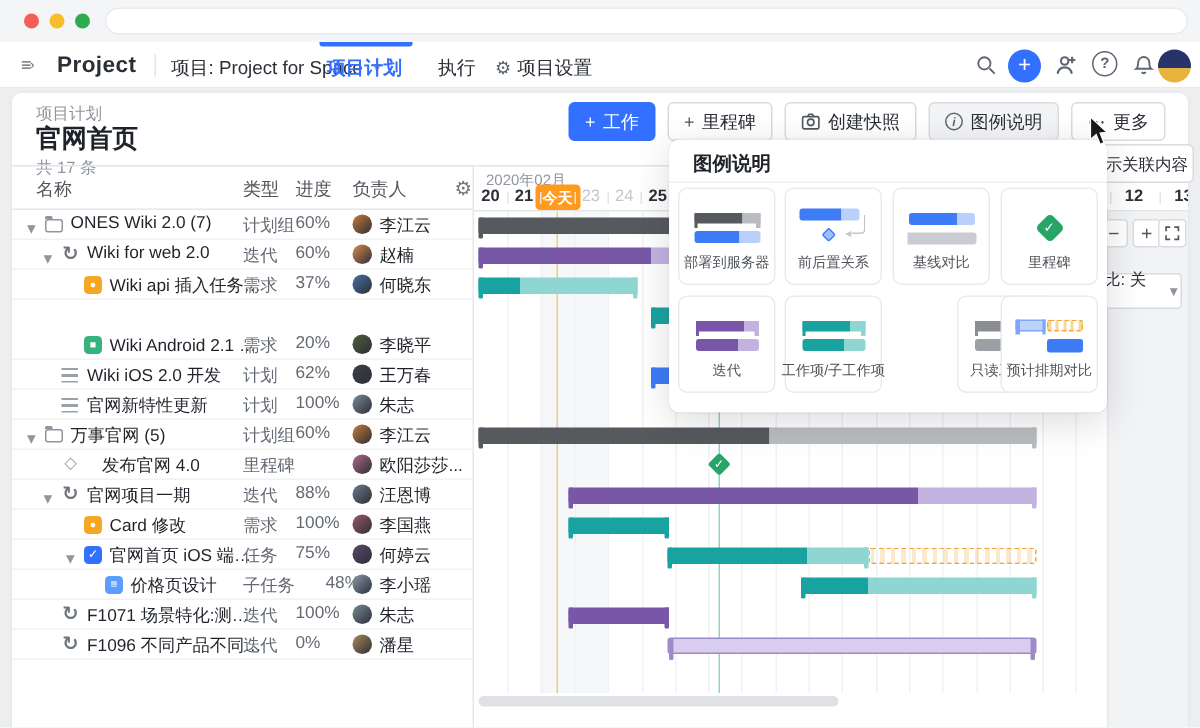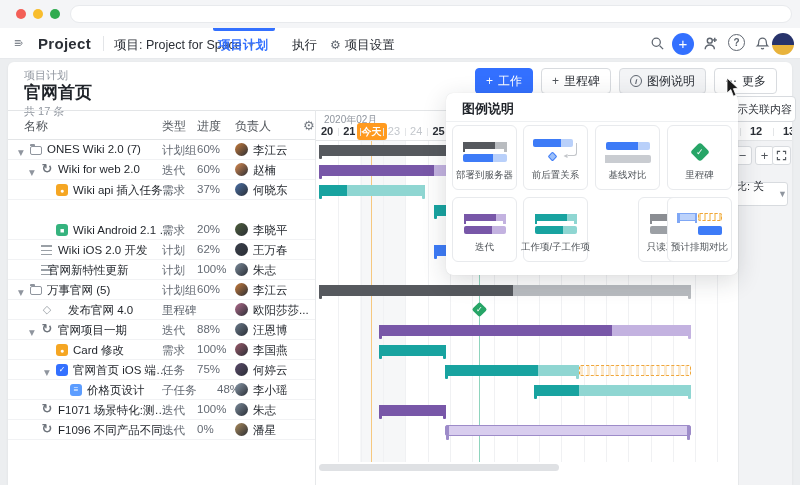--- a/index.html
+++ b/index.html
@@ -188,20 +188,30 @@
 
   <div class="toolbar">
     <button class="btn primary">
       <span>+</span>
         <span>工作</span>
     </button>
     <button class="btn">
       <span style="color:#51565c">+</span>
         <span>里程碑</span>
     </button>
+    <button class="btn">
+      <span style="display:flex">
+        <svg width="13" height="12" viewBox="0 0 24 22" fill="none" stroke="#51565c" stroke-width="2">
+            <rect x="2" y="5" width="20" height="15" rx="2"></rect>
+            <path d="M8 5l2-3h4l2 3"></path>
+            <circle cx="12" cy="12" r="4"></circle>
+          </svg>
+      </span>
+        <span>创建快照</span>
+    </button>
     <button class="btn hovered">
       <span class="info-circ">i</span>
         <span>图例说明</span>
     </button>
     <button class="btn">
       <span>⋯</span>
         <span>更多</span>
     </button>
   </div>
 
@@ -253,21 +263,21 @@
       <div class="trow" style="top: 100px;">
         <div class="ic ic-plan" style="left: 33px;"></div>
         <span class="t-name" style="left: 50px; max-width: 118px;">Wiki iOS 2.0 开发</span>
         <span class="t-type" style="left: 154px;">计划</span>
         <span class="t-prog" style="left: 189px;">62%</span>
         <div class="avatar" style="left: 227px; background: linear-gradient(135deg, rgb(58, 63, 74), rgb(43, 47, 54));"></div>
         <span class="t-assn" style="left: 245px; max-width: 60px;">王万春</span>
       </div>
       <div class="trow" style="top: 120px;">
         <div class="ic ic-plan" style="left: 33px;"></div>
-        <span class="t-name" style="left: 40px; max-width: 118px;">官网新特性更新</span>
+        <span class="t-name" style="left: 50px; max-width: 118px;">官网新特性更新</span>
         <span class="t-type" style="left: 154px;">计划</span>
         <span class="t-prog" style="left: 189px;">100%</span>
         <div class="avatar" style="left: 227px; background: linear-gradient(135deg, rgb(122, 138, 153), rgb(43, 47, 54));"></div>
         <span class="t-assn" style="left: 245px; max-width: 60px;">朱志</span>
       </div>
       <div class="trow" style="top: 140px;">
         <span class="t-caret" style="left: 10px;">▾</span>
         <div class="ic ic-folder" style="left: 22px;"></div>
         <span class="t-name" style="left: 39px; max-width: 129px;">万事官网 (5)</span>
         <span class="t-type" style="left: 154px;">计划组</span>

